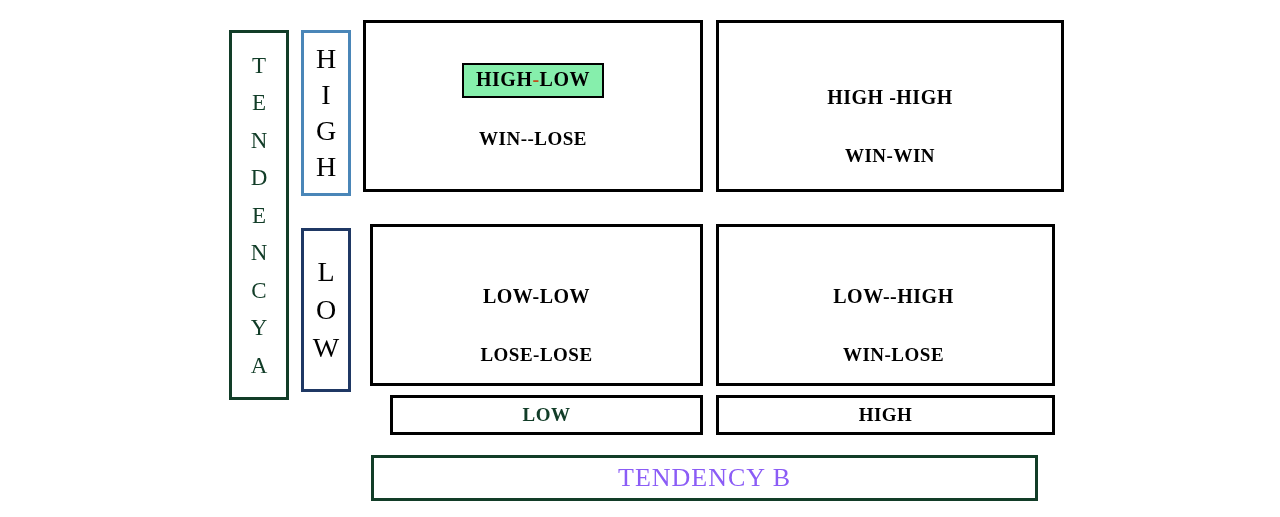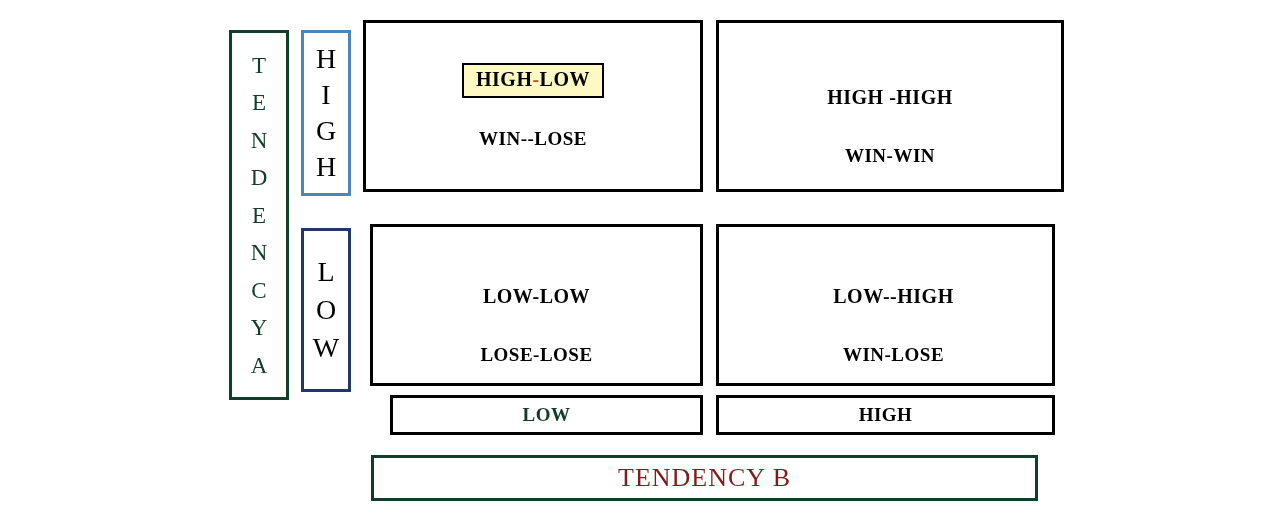--- a/index.html
+++ b/index.html
@@ -97,21 +97,21 @@
     color: #000000;
     white-space: pre;
   }
   .quad .title-boxed {
     font-weight: bold;
     font-size: 20px;
     letter-spacing: 0.5px;
     color: #000000;
     border: 2px solid #000000;
     padding: 3px 12px 5px 12px;
-    background: #fef9c3;
+    background: #86efac;
     white-space: pre;
   }
   .quad .outcome {
     font-weight: bold;
     font-size: 19px;
     letter-spacing: 0.5px;
     color: #000000;
     white-space: pre;
   }
   .hyphen-accent { color: #c0501e; }
@@ -147,21 +147,21 @@
     left: 371px;
     top: 455px;
     width: 667px;
     height: 46px;
     border: 3px solid #123d28;
     display: flex;
     align-items: center;
     justify-content: center;
   }
   .tendency-b span {
-    color: #7f1d1d;
+    color: #8b5cf6;
     font-size: 26px;
     letter-spacing: 1px;
   }
 </style>
 </head>
 <body>
 
 <div id="canvas">
 
   <div class="abs tendency-a">

